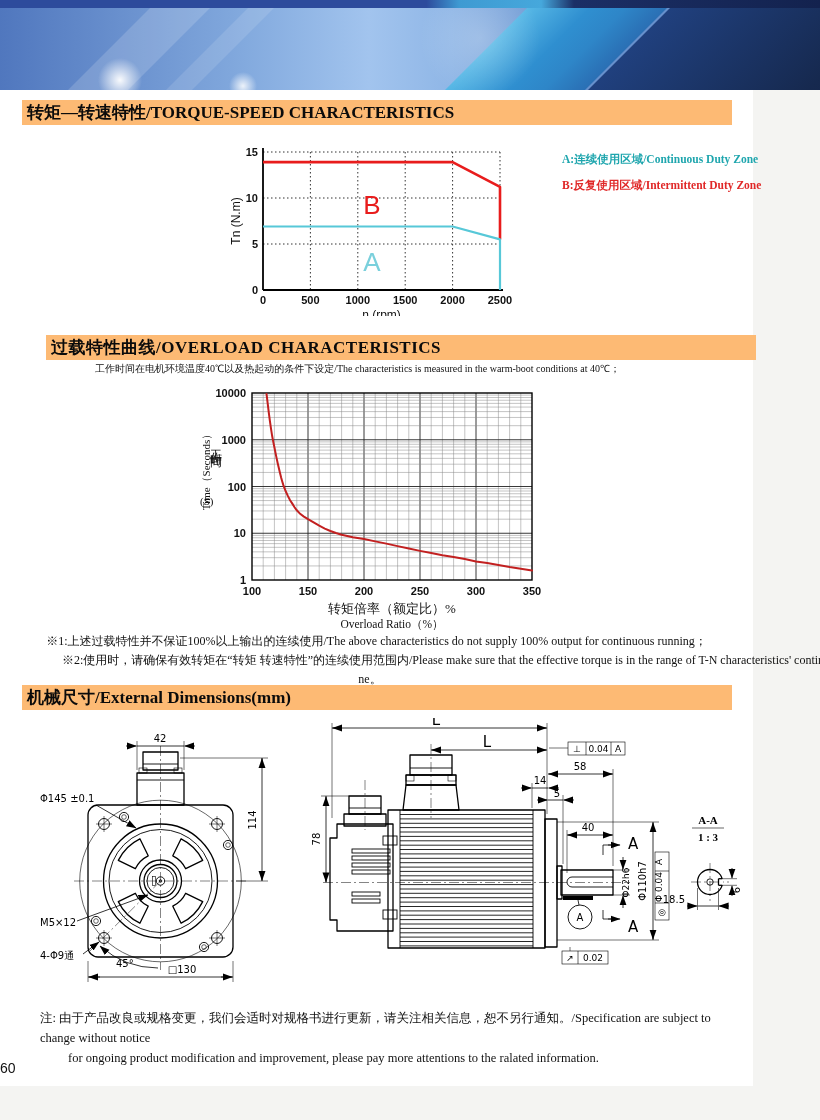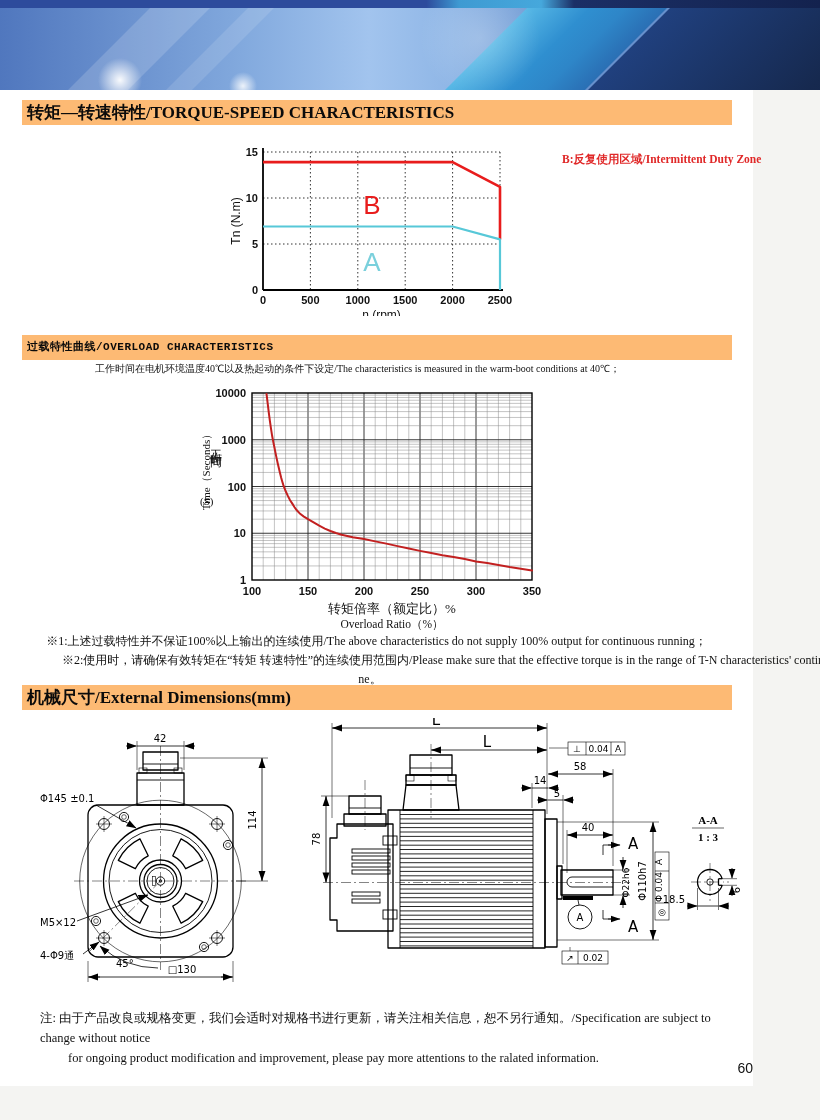--- a/index.html
+++ b/index.html
@@ -26,42 +26,42 @@
       radial-gradient(circle at 243px 86px, rgba(255,255,255,.85), rgba(255,255,255,0) 14px),
       radial-gradient(circle at 480px 38px, rgba(255,255,255,.22), rgba(255,255,255,0) 60px);}
   .banner .topbar{position:absolute;left:0;top:0;width:820px;height:8px;
     background:linear-gradient(to right,#2d4b9c 0%,#2d4b9c 52%,#3e9ad2 56%,#46a8dc 66%,#1b2f66 70%,#13224e 100%);}
 
   
   .titlebar{position:absolute;left:22px;width:710px;height:25px;background:#fdba74;
     color:#0b0b0b;font-weight:bold;font-size:17px;line-height:25px;padding-left:5px;
     box-sizing:border-box;white-space:nowrap;}
   .tb-serif{font-family:"Liberation Serif",serif;}
-  .tb-mono{font-family:Liberation Mono, monospace;font-size:11px;letter-spacing:.5px;}
+  .tb-mono{font-family:Liberation Serif, serif;font-size:17px;letter-spacing:.5px;margin-left:24px;}
 
   
   .c-tick{font:bold 11px "Liberation Sans",sans-serif;fill:#111;}
   .c-axis-title{font:12px "Liberation Sans",sans-serif;fill:#111;}
   .c2-xcn{font:13px "Liberation Serif",serif;fill:#111;}
   .c2-xen{font:11.5px "Liberation Serif",serif;fill:#111;}
   .legend{position:absolute;left:562px;top:146px;font:bold 11.5px "Liberation Serif",serif;line-height:26px;white-space:nowrap;}
   .c2-en{position:absolute;left:151px;top:462px;width:110px;text-align:center;
          transform:rotate(-90deg);font:11px "Liberation Serif",serif;color:#111;}
   .c2-cn{position:absolute;left:207px;top:440px;writing-mode:vertical-rl;letter-spacing:2px;
          font:12px "Liberation Serif",serif;color:#111;}
   .c2-s{position:absolute;left:200px;top:495px;font:11px "Liberation Serif",serif;color:#111;}
 
   
   .subtitle{position:absolute;left:95px;top:361px;font-size:10px;color:#111;white-space:nowrap;}
   .note1{position:absolute;left:0;top:633px;width:753px;text-align:center;font-size:12px;color:#111;}
   .note2{position:absolute;left:62px;top:652px;width:691px;font-size:12px;color:#111;white-space:nowrap;}
   .note2c{position:absolute;left:0;top:671px;width:740px;text-align:center;font-size:12px;color:#111;}
   .footnote{position:absolute;left:40px;top:1008px;width:700px;font-size:12.5px;color:#111;line-height:20px;}
   .footnote .l2{padding-left:28px;}
-  .pagenum{position:absolute;left:0;top:1060px;width:753px;text-align:right;
+  .pagenum{position:absolute;left:0;top:1060px;width:753px;text-align:left;
            font:14px "Liberation Sans",sans-serif;color:#111;}
 
   
   .out{stroke:#000;stroke-width:1.3;fill:none;stroke-linejoin:round;}
   .med{stroke:#000;stroke-width:.9;fill:none;}
   .thin{stroke:#000;stroke-width:.6;fill:none;}
   .dim{stroke:#000;stroke-width:.8;fill:none;}
   .ext{stroke:#000;stroke-width:.55;fill:none;}
   .cl{stroke:#333;stroke-width:.6;stroke-dasharray:10 3 2 3;fill:none;}
   .rib{stroke:#000;stroke-width:.85;}
@@ -111,20 +111,21 @@
       <text x="30" y="18" text-anchor="end" class="c-tick">15</text>
       <polyline points="35,24.120000000000005 224.60000000000002,24.120000000000005 272,48.96000000000001 272,101.4" fill="none" stroke="#e81c1c" stroke-width="2.6" stroke-linejoin="round"></polyline>
       <polyline points="35,88.52 224.60000000000002,88.52 272,101.4 272,152" fill="none" stroke="#57c8d8" stroke-width="2.2" stroke-linejoin="round"></polyline>
       <text x="144.02" y="75.64" fill="#e81c1c" text-anchor="middle" style="font:26px &quot;Liberation Sans&quot;,sans-serif;">B</text>
       <text x="144.02" y="132.68" fill="#7ad0dc" text-anchor="middle" style="font:26px &quot;Liberation Sans&quot;,sans-serif;">A</text>
       <text x="12" y="83" class="c-axis-title" text-anchor="middle" transform="rotate(-90 12 83)">Tn (N.m)</text>
       <text x="153.5" y="181" class="c-axis-title" text-anchor="middle">n (rpm)</text>
     </svg>
 
   <div class="legend">
+    <div style="color:#1fa6ae;">A:连续使用区域/Continuous Duty Zone</div>
     <div style="color:#e02828;font-family:Liberation Serif, serif;">B:反复使用区域/Intermittent Duty Zone</div>
   </div>
 
   <div class="titlebar tb-mono" style="top:335px;">过载特性曲线/OVERLOAD CHARACTERISTICS</div>
 
   <div class="subtitle">工作时间在电机环境温度40℃以及热起动的条件下设定/The characteristics is measured in the warm-boot conditions at 40℃；</div>
 
   <svg id="c2" width="370" height="252" style="position:absolute;left:185px;top:383px;">
       <line x1="78.2" y1="10" x2="78.2" y2="197" stroke="#888" stroke-width="0.5"></line>
       <line x1="89.4" y1="10" x2="89.4" y2="197" stroke="#888" stroke-width="0.5"></line>

